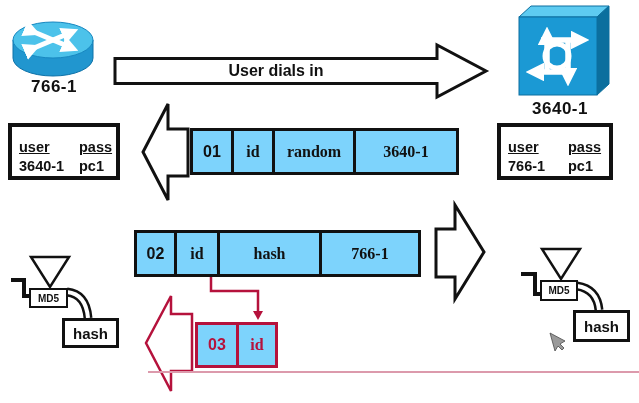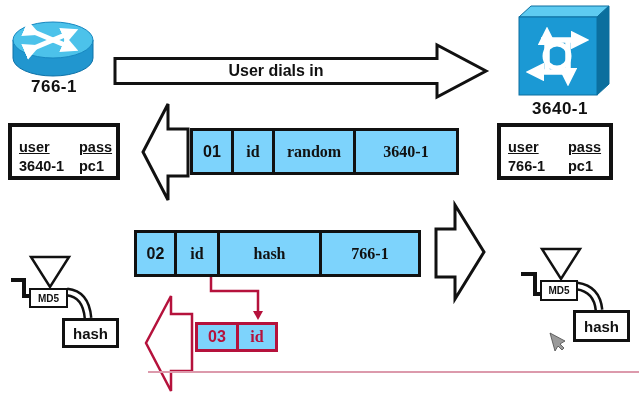--- a/index.html
+++ b/index.html
@@ -115,21 +115,21 @@
     <div class="cell" style="width:106px">3640-1</div>
   </div>
 
   <div class="abs msgrow" style="left:134px;top:230px;height:47px">
     <div class="cell" style="width:43px">02</div>
     <div class="cell" style="width:46px">id</div>
     <div class="cell" style="width:105px">hash</div>
     <div class="cell" style="width:102px">766-1</div>
   </div>
 
-  <div class="abs msgrow msg-red" style="left:195px;top:322px;height:30px">
+  <div class="abs msgrow msg-red" style="left:195px;top:322px;height:46px">
     <div class="cell" style="width:44px">03</div>
     <div class="cell" style="width:42px">id</div>
   </div>
 
   <div class="abs md5box" style="left:29px;top:288px;width:39px;height:20px">MD5</div>
   <div class="abs hashbox" style="left:62px;top:318px;width:57px;height:30px">hash</div>
 
   <div class="abs md5box" style="left:540px;top:280px;width:38px;height:21px">MD5</div>
   <div class="abs hashbox" style="left:573px;top:310px;width:57px;height:32px">hash</div>
 

